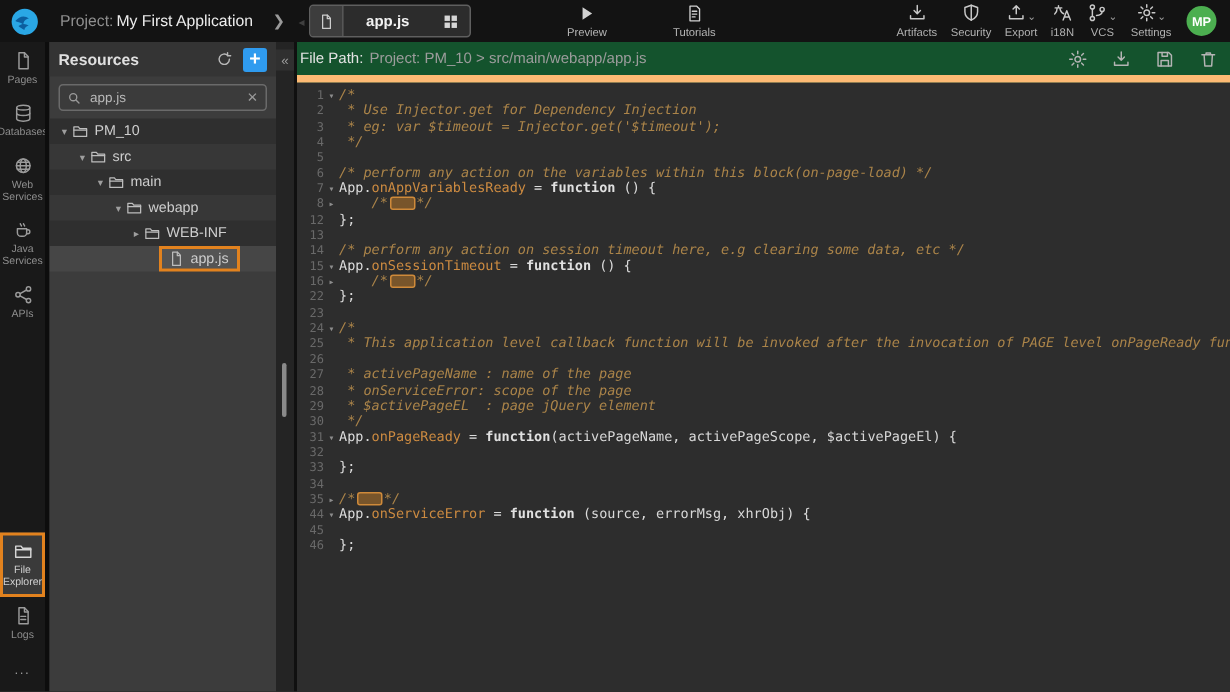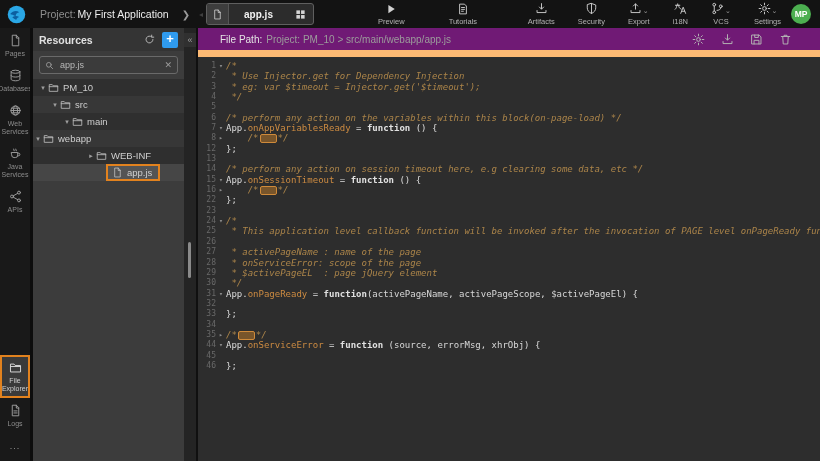--- a/index.html
+++ b/index.html
@@ -24,21 +24,21 @@
             background:#3d3d3d;border-right:1px solid #565656;color:#cdcdcd}
   .tab-file svg{width:11px;height:11px}
   .tab-label{padding:0 15px;font-size:10px;color:#f2f2f2;font-weight:bold}
   .tab-grid{padding:0 7px;color:#d6d6d6}
   .tab-grid svg{width:11px;height:11px}
   .topaction{display:flex;flex-direction:column;align-items:center;gap:2px;color:#d2d2d2;cursor:pointer}
   .topaction svg{width:12px;height:12px}
   .topaction .lbl{font-size:7.5px;color:#b5b5b5}
   #preview-btn{margin-left:64px}
   #tutorials-btn{margin-left:44px}
-  .right-nav{margin-left:auto;display:flex;align-items:flex-end;gap:23px}
+  .right-nav{margin-left:auto;display:flex;align-items:flex-end;gap:9px}
   .nav-item{display:flex;flex-direction:column;align-items:center;gap:2px;color:#c8c8c8;cursor:pointer}
   .nav-ico{display:flex;align-items:flex-start;height:13px}
   .nav-ico svg{width:13px;height:13px}
   .caret{font-size:7px;color:#9a9a9a;margin-left:1px;align-self:flex-end}
   .nav-label{font-size:7.5px;color:#b2b2b2;white-space:nowrap}
   .avatar{width:20px;height:20px;border-radius:50%;color:#fff;font-size:8.5px;font-weight:bold;
           display:flex;align-items:center;justify-content:center;margin:0 9px 0 10px;cursor:pointer}
 
   
   .sidebar{position:absolute;top:28px;left:0;width:30px;bottom:0;background:#191919;
@@ -85,22 +85,22 @@
   
   .strip{position:absolute;top:28px;left:184px;width:12px;bottom:0;background:#242424;
          border-right:2px solid #101010}
   .collapse-btn{margin-top:5px;width:12px;height:14px;color:#9d9d9d;font-size:9px;
                 display:flex;align-items:center;justify-content:center;background:#303030;cursor:pointer}
   .strip-thumb{position:absolute;top:214px;left:4px;width:3px;height:36px;background:#8a8a8a;border-radius:2px}
 
   
   .editor{position:absolute;top:28px;left:198px;right:0;bottom:0;background:#2d2d2d;
           display:flex;flex-direction:column}
-  .filepath{height:22px;background:#701a75;display:flex;align-items:center;padding:0 22px;
-            font-size:10px;flex-shrink:0;border-bottom:7px solid #fdba74}
+  .filepath{height:22px;background:#14532d;display:flex;align-items:center;padding:0 2px;
+            font-size:10px;flex-shrink:0;border-bottom:5px solid #fdba74}
   .fp-label{color:#e4e4e4;margin-right:4px}
   .fp-value{color:#9c9c9c}
   .fp-actions{margin-left:auto;display:flex;gap:16px;color:#b4b4b4;padding-right:6px}
   .fp-actions .icon{cursor:pointer}
   .fp-actions svg{width:13px;height:13px}
   .code{padding-top:4px;font-family:"DejaVu Sans Mono","Liberation Mono",monospace;font-size:9px;overflow:hidden}
   .code-line{display:flex;height:10.35px;line-height:10.4px;align-items:center}
   .ln{width:18px;text-align:right;color:#696969;font-size:8px;flex-shrink:0;
       font-family:"DejaVu Sans Mono",monospace}
   .fm{width:10px;text-align:center;color:#8c8c8c;font-size:6.5px;flex-shrink:0;cursor:pointer}
@@ -367,21 +367,21 @@
       <span class="tr-ico">
           <span class="icon">
             <svg viewBox="0 0 16 16" fill="none" stroke="currentColor" stroke-width="1.2">
               <path d="M1.8 13V3.8h4.4l1.3 1.7h6.7V13z"></path>
               <path d="M1.8 6.8h12.4"></path>
             </svg>
           </span>
         </span>
         <span class="tr-label">main</span>
     </div>
-      <div class="tree-row" style="">
+      <div class="tree-row" style="padding-left:41px">
       <span class="tr-arrow">▾</span>
       <span class="tr-ico">
           <span class="icon">
             <svg viewBox="0 0 16 16" fill="none" stroke="currentColor" stroke-width="1.2">
               <path d="M1.8 13V3.8h4.4l1.3 1.7h6.7V13z"></path>
               <path d="M1.8 6.8h12.4"></path>
             </svg>
           </span>
         </span>
         <span class="tr-label">webapp</span>

